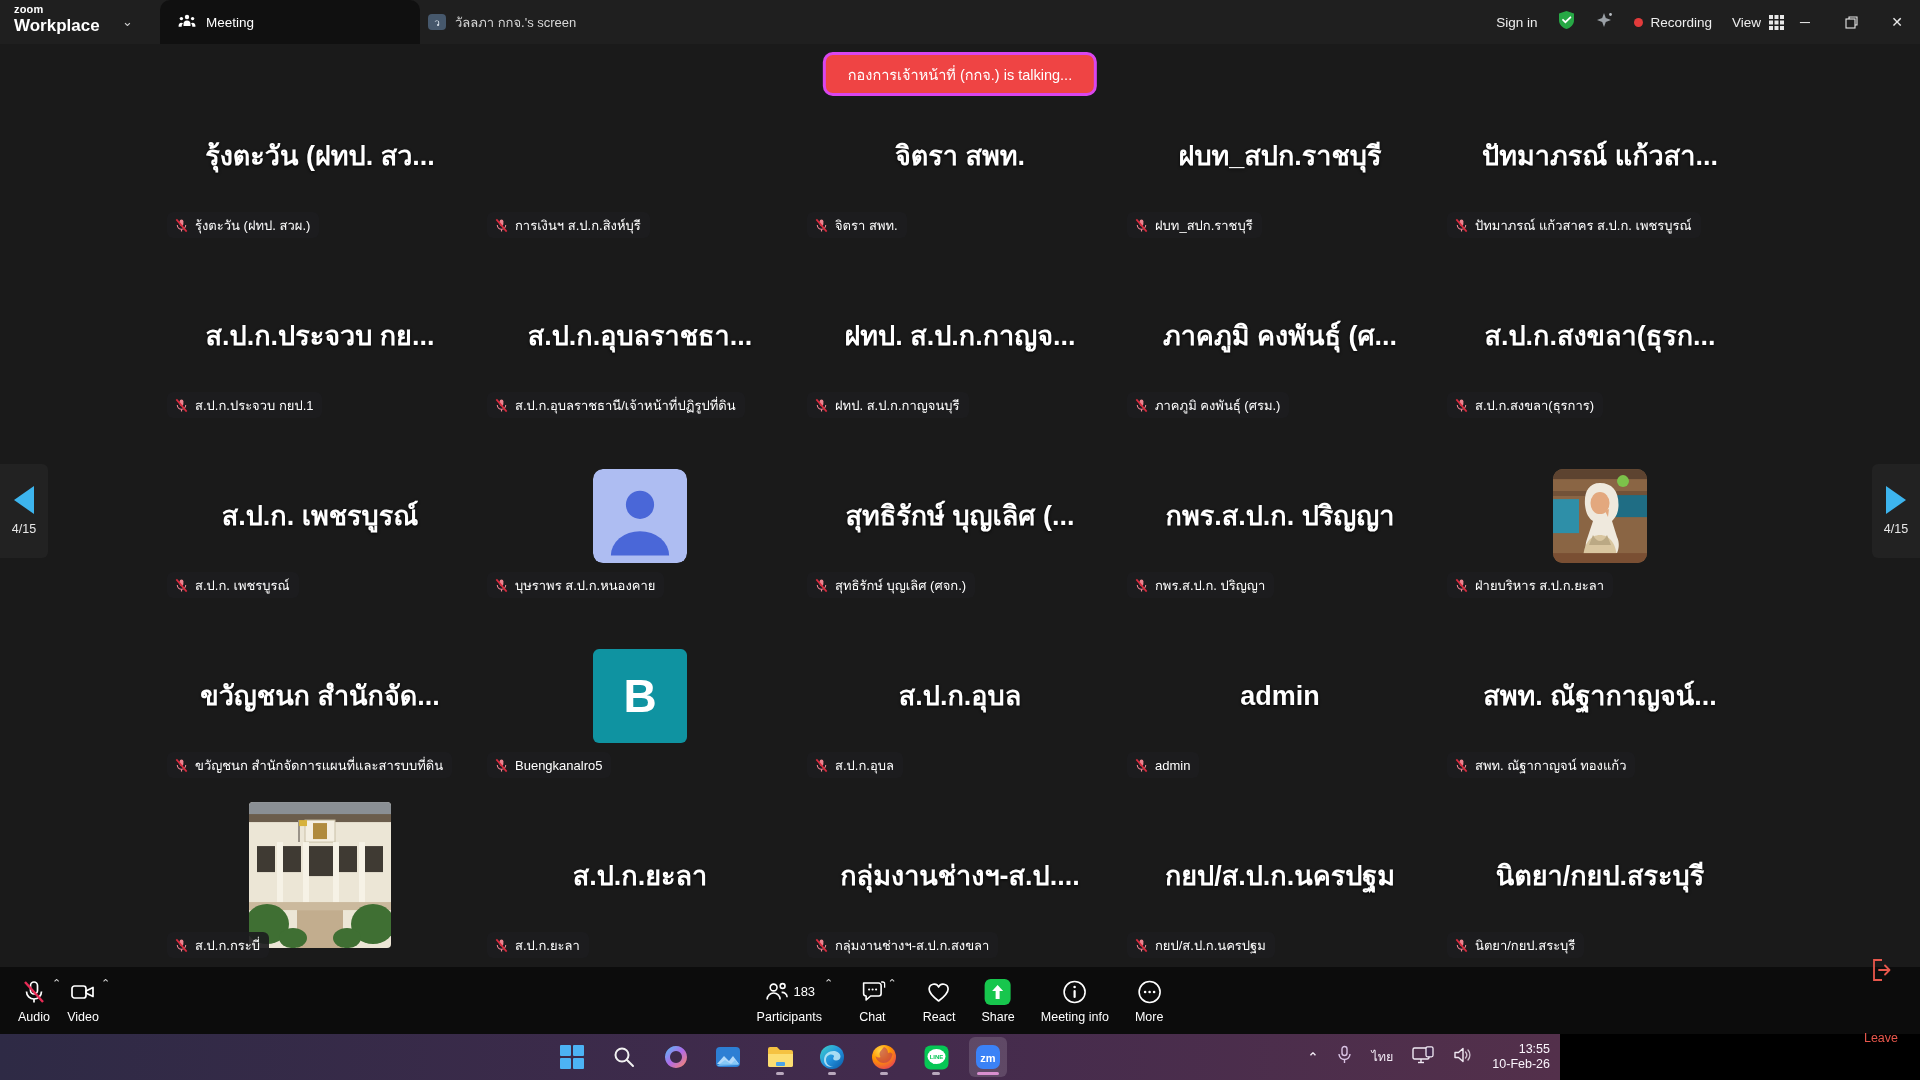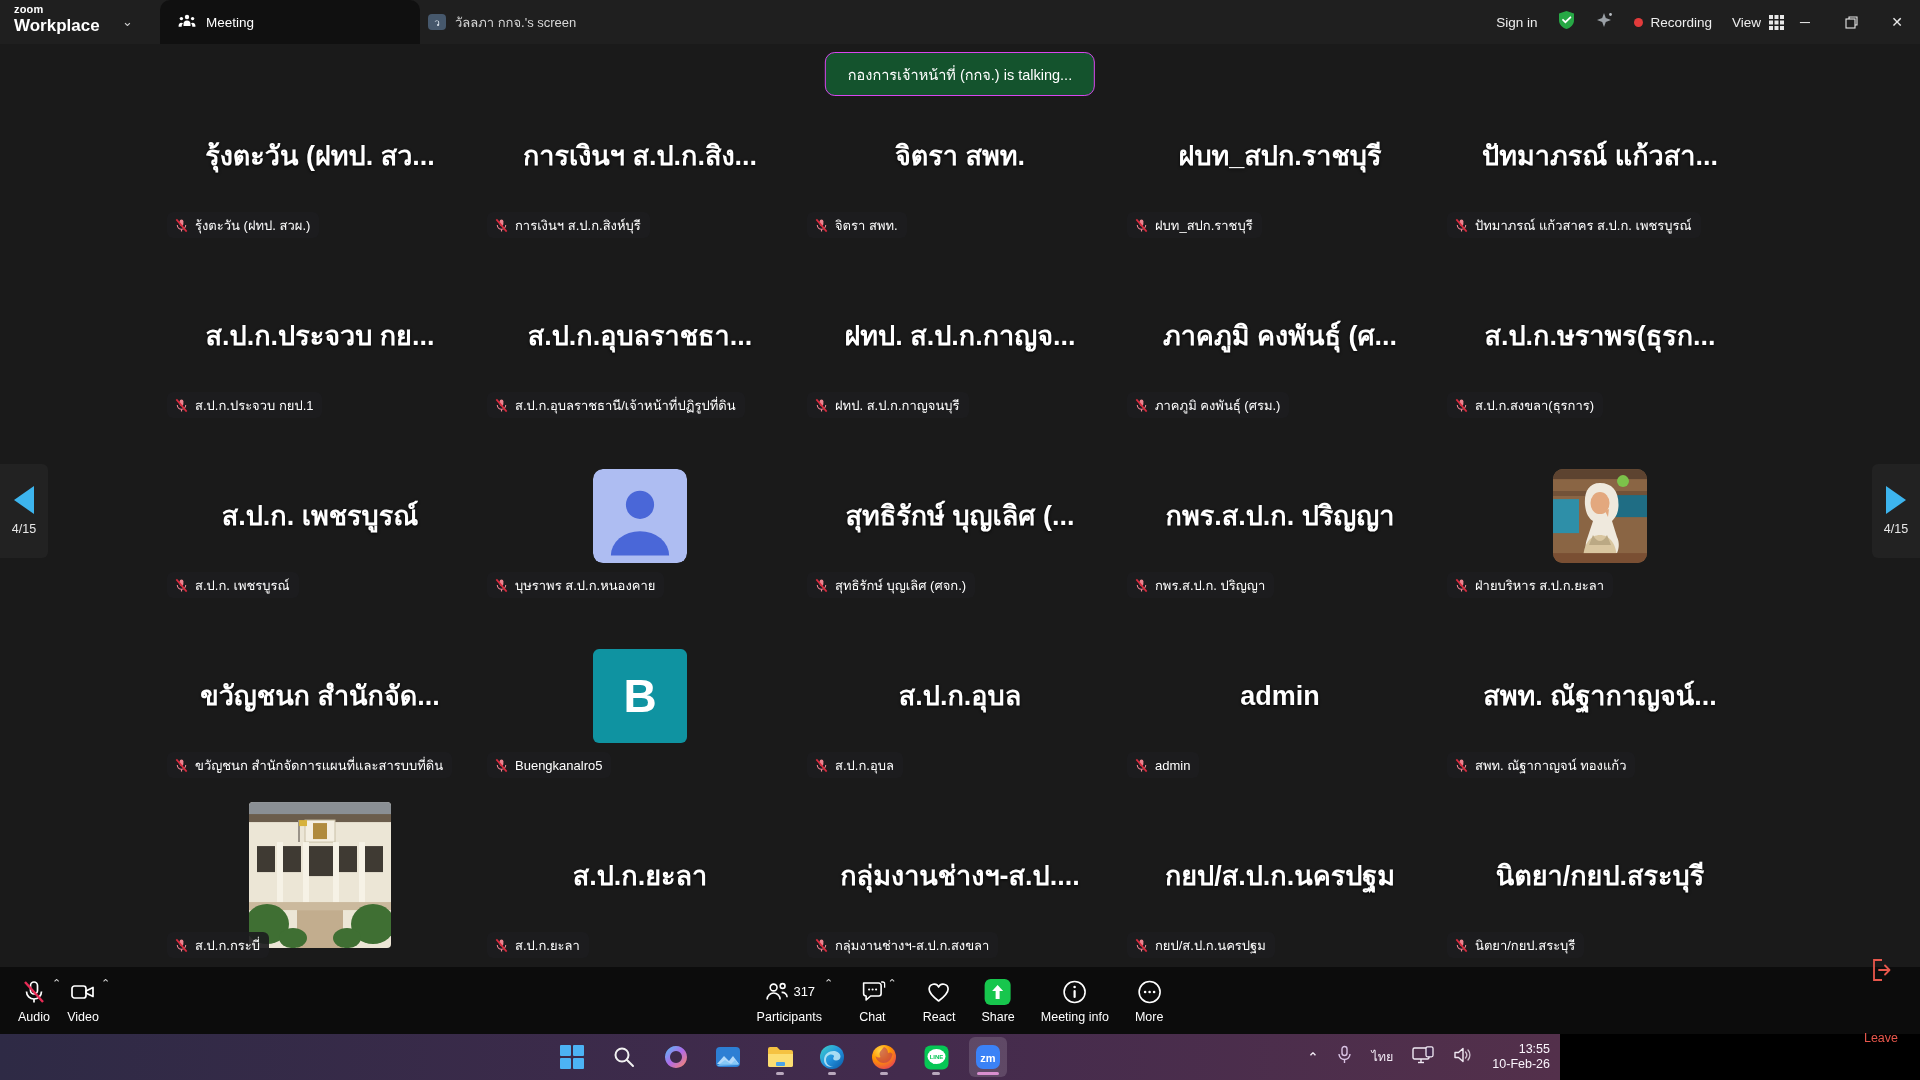--- a/index.html
+++ b/index.html
@@ -24,21 +24,21 @@
   .tb-right .txt { font-size:13.5px; }
   .rec { display:flex; align-items:center; gap:7px; font-size:13.5px; }
   .rec-dot { width:9px; height:9px; border-radius:50%; background:#e23b3b; }
   .viewbtn { display:flex; align-items:center; gap:8px; font-size:13.5px; }
   .winctl { position:absolute; right:0; top:0; height:44px; display:flex; }
   .winctl > div { width:46px; height:44px; display:flex; align-items:center; justify-content:center; color:#e8e8e8; font-size:14px; }
 
   
   .stage { position:absolute; left:0; top:44px; width:1920px; height:923px; background:#1a1a1a; }
   .banner { position:absolute; left:50%; transform:translateX(-50%); top:8px; height:44px;
-            background:#14532d; border:1px solid #d946ef; border-radius:10px;
+            background:#ef4444; border:3px solid #d946ef; border-radius:10px;
             display:flex; align-items:center; padding:0 22px; color:#fff; font-size:14.5px; z-index:5; }
   .grid { position:absolute; left:160px; top:24px; width:1600px; height:900px;
           display:grid; grid-template-columns:repeat(5,320px); grid-template-rows:repeat(5,180px); }
   .tile { position:relative; }
   .tile .dname { position:absolute; left:8px; right:8px; top:50%; transform:translateY(-55%);
                  text-align:center; color:#fff; font-weight:bold; font-size:27px;
                  text-shadow:0 1px 3px rgba(0,0,0,.9); white-space:nowrap; overflow:hidden; }
   .tile .center-art { position:absolute; left:50%; top:50%; transform:translate(-50%,-52%); }
   .avatar-sq { width:94px; height:94px; border-radius:10px; overflow:hidden; }
   .letter-sq { width:94px; height:94px; border-radius:6px; background:#0f93a1; color:#fff;
@@ -179,21 +179,20 @@
                 <rect x="6" y="1.5" width="4" height="7" rx="2" fill="#ef8490" stroke="none"></rect>
                 <path d="M3.5 7.5 a4.5 4.5 0 0 0 9 0"></path>
                 <line x1="8" y1="12" x2="8" y2="14.5"></line>
               </g>
               <line x1="2.5" y1="1.5" x2="13.5" y2="14.5" stroke="#d9293d" stroke-width="1.8"></line>
             </svg>
             <span>รุ้งตะวัน (ฝทป. สวผ.)</span>
           </div>
         </div>
         <div class="tile">
-          <div class="dname">การเงินฯ ส.ป.ก.สิง...</div>
           <div class="pill">
             <svg width="15" height="15" viewBox="0 0 16 16">
               <g fill="none" stroke="#ef8490" stroke-width="1.2">
                 <rect x="6" y="1.5" width="4" height="7" rx="2" fill="#ef8490" stroke="none"></rect>
                 <path d="M3.5 7.5 a4.5 4.5 0 0 0 9 0"></path>
                 <line x1="8" y1="12" x2="8" y2="14.5"></line>
               </g>
               <line x1="2.5" y1="1.5" x2="13.5" y2="14.5" stroke="#d9293d" stroke-width="1.8"></line>
             </svg>
             <span>การเงินฯ ส.ป.ก.สิงห์บุรี</span>
@@ -291,21 +290,21 @@
                 <rect x="6" y="1.5" width="4" height="7" rx="2" fill="#ef8490" stroke="none"></rect>
                 <path d="M3.5 7.5 a4.5 4.5 0 0 0 9 0"></path>
                 <line x1="8" y1="12" x2="8" y2="14.5"></line>
               </g>
               <line x1="2.5" y1="1.5" x2="13.5" y2="14.5" stroke="#d9293d" stroke-width="1.8"></line>
             </svg>
             <span>ภาคภูมิ คงพันธุ์ (ศรม.)</span>
           </div>
         </div>
         <div class="tile">
-          <div class="dname">ส.ป.ก.ษราพร(ธุรก...</div>
+          <div class="dname">ส.ป.ก.สงขลา(ธุรก...</div>
           <div class="pill">
             <svg width="15" height="15" viewBox="0 0 16 16">
               <g fill="none" stroke="#ef8490" stroke-width="1.2">
                 <rect x="6" y="1.5" width="4" height="7" rx="2" fill="#ef8490" stroke="none"></rect>
                 <path d="M3.5 7.5 a4.5 4.5 0 0 0 9 0"></path>
                 <line x1="8" y1="12" x2="8" y2="14.5"></line>
               </g>
               <line x1="2.5" y1="1.5" x2="13.5" y2="14.5" stroke="#d9293d" stroke-width="1.8"></line>
             </svg>
             <span>ส.ป.ก.สงขลา(ธุรการ)</span>
@@ -625,21 +624,21 @@
         <div class="tbtn">
           <span class="ic" style="gap:4px">
             <svg width="26" height="24" viewBox="0 0 26 24">
                 <g fill="none" stroke="#fff" stroke-width="1.6">
                   <circle cx="10" cy="7.5" r="3.4"></circle>
                   <path d="M3.5 19.5 a6.5 6.5 0 0 1 13 0"></path>
                   <circle cx="19" cy="6" r="2.4"></circle>
                   <path d="M18 12.4 a5 5 0 0 1 5.5 4.8"></path>
                 </g>
               </svg>
-            <span class="pcount" style="margin:0">317</span>
+            <span class="pcount" style="margin:0">183</span>
           </span>
           <span>Participants</span>
         </div>
         <span class="chev-up">⌃</span>
       </div>
       <div class="grp">
         <div class="tbtn">
           <span class="ic">
             <svg width="26" height="25" viewBox="0 0 26 25">
                 <path d="M4 4 h15 a2.5 2.5 0 0 1 2.5 2.5 v8 a2.5 2.5 0 0 1 -2.5 2.5 H11 l-4.5 4 v-4 H6.5 A2.5 2.5 0 0 1 4 14.5 z" fill="none" stroke="#fff" stroke-width="1.6" stroke-linejoin="round"></path>

